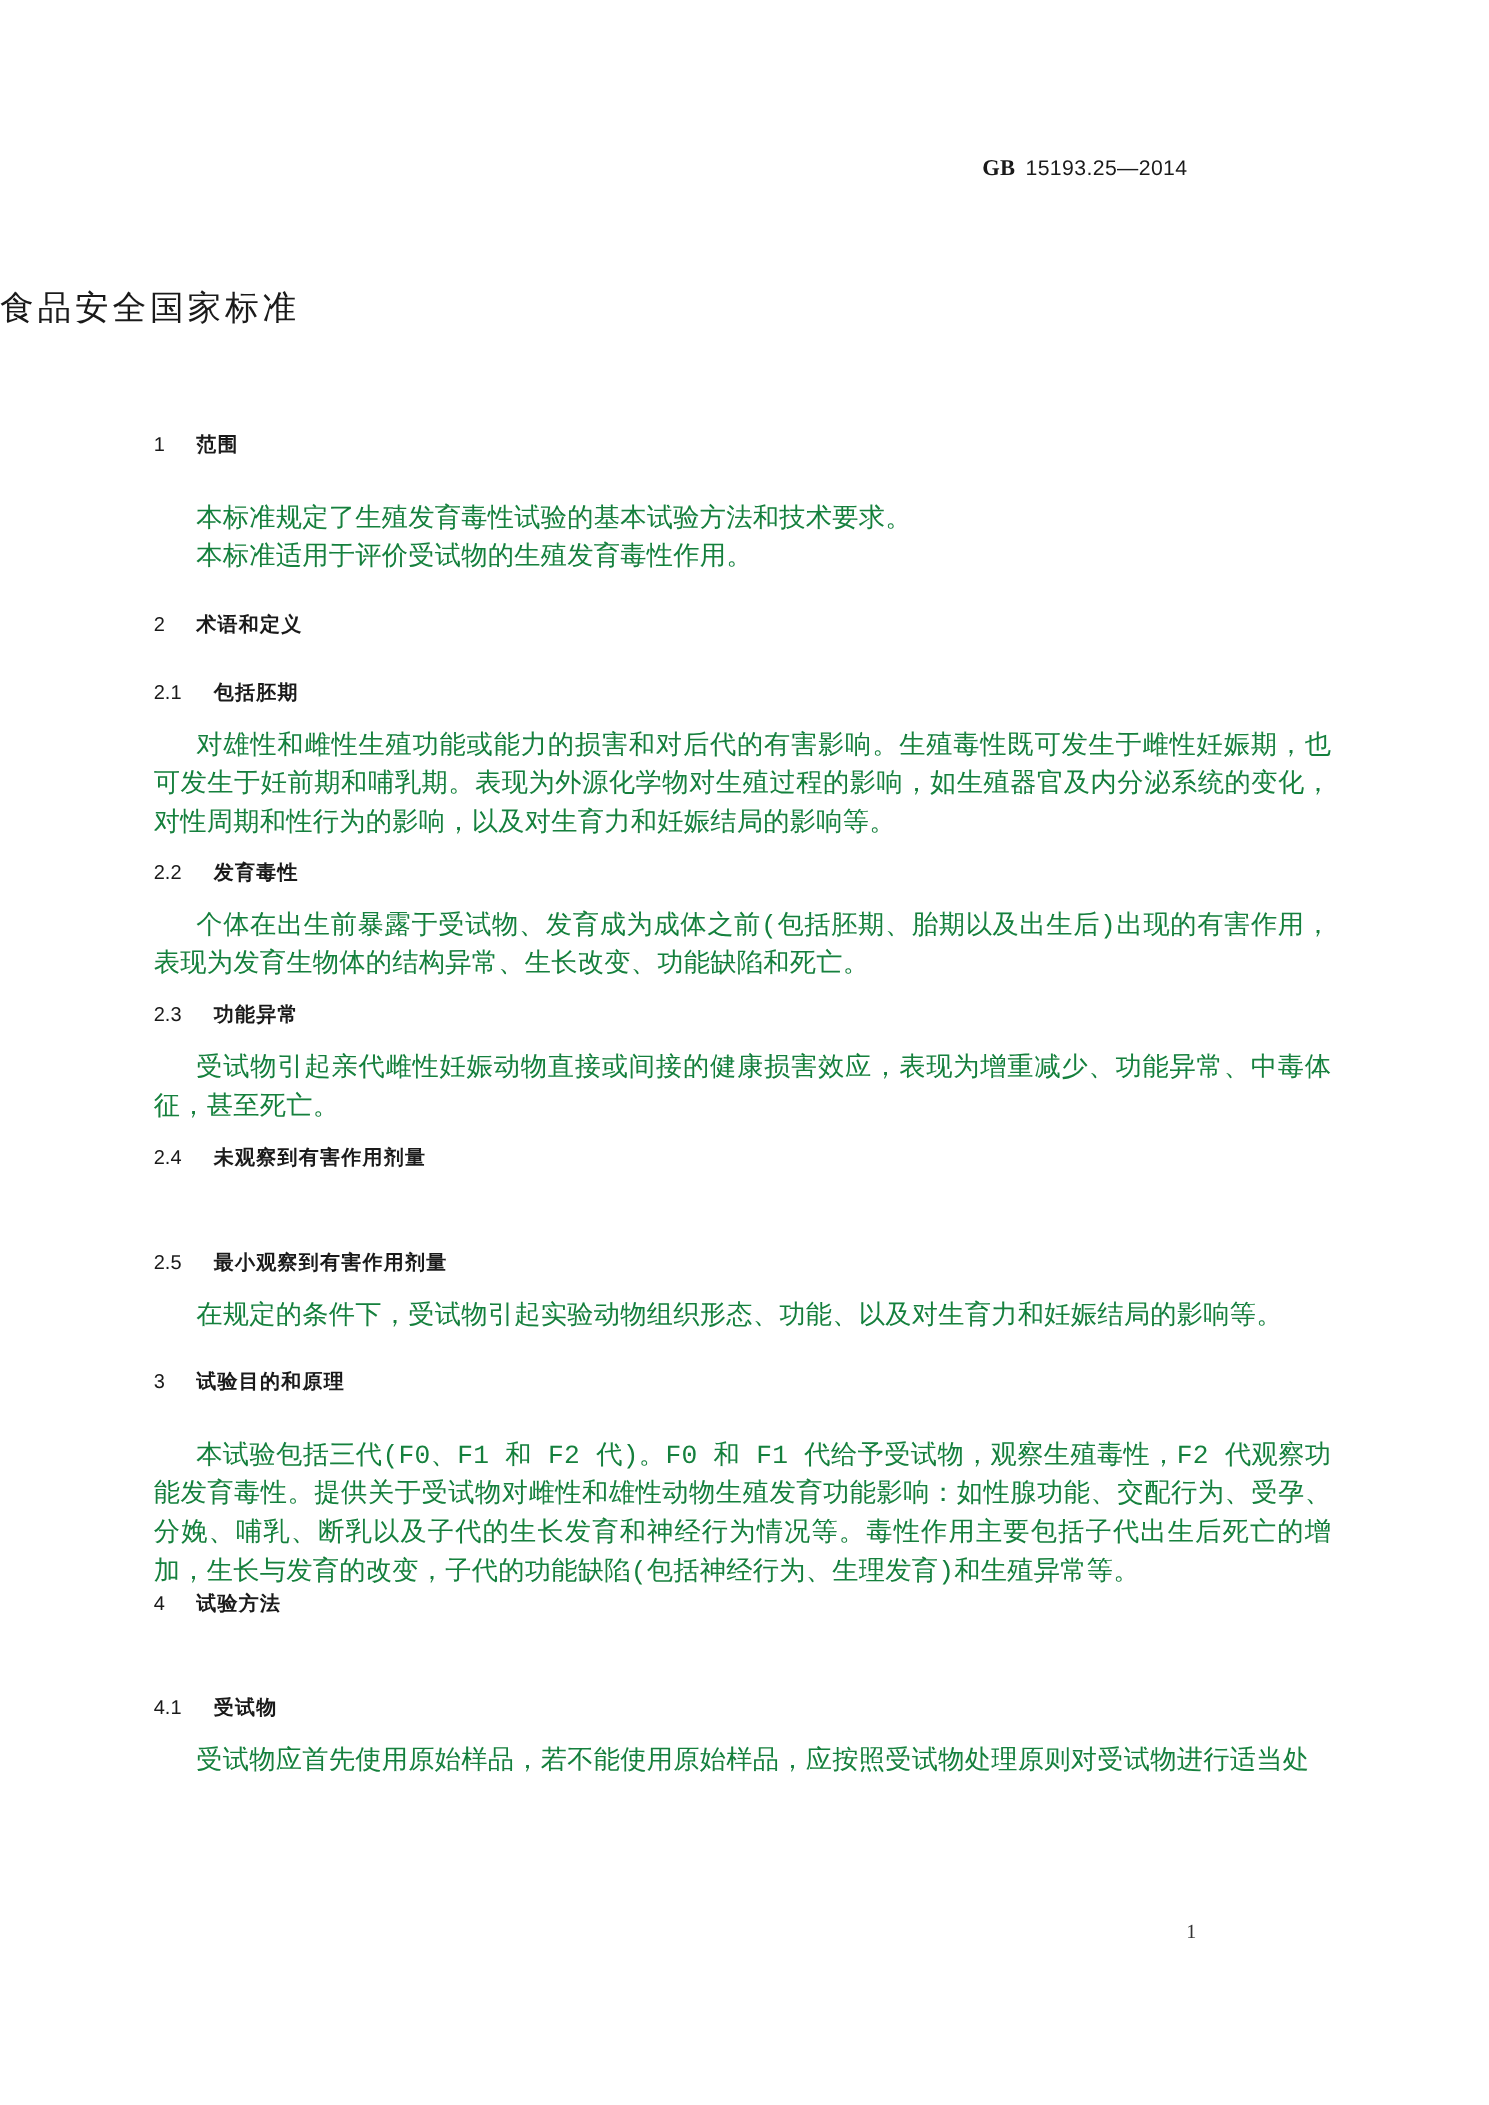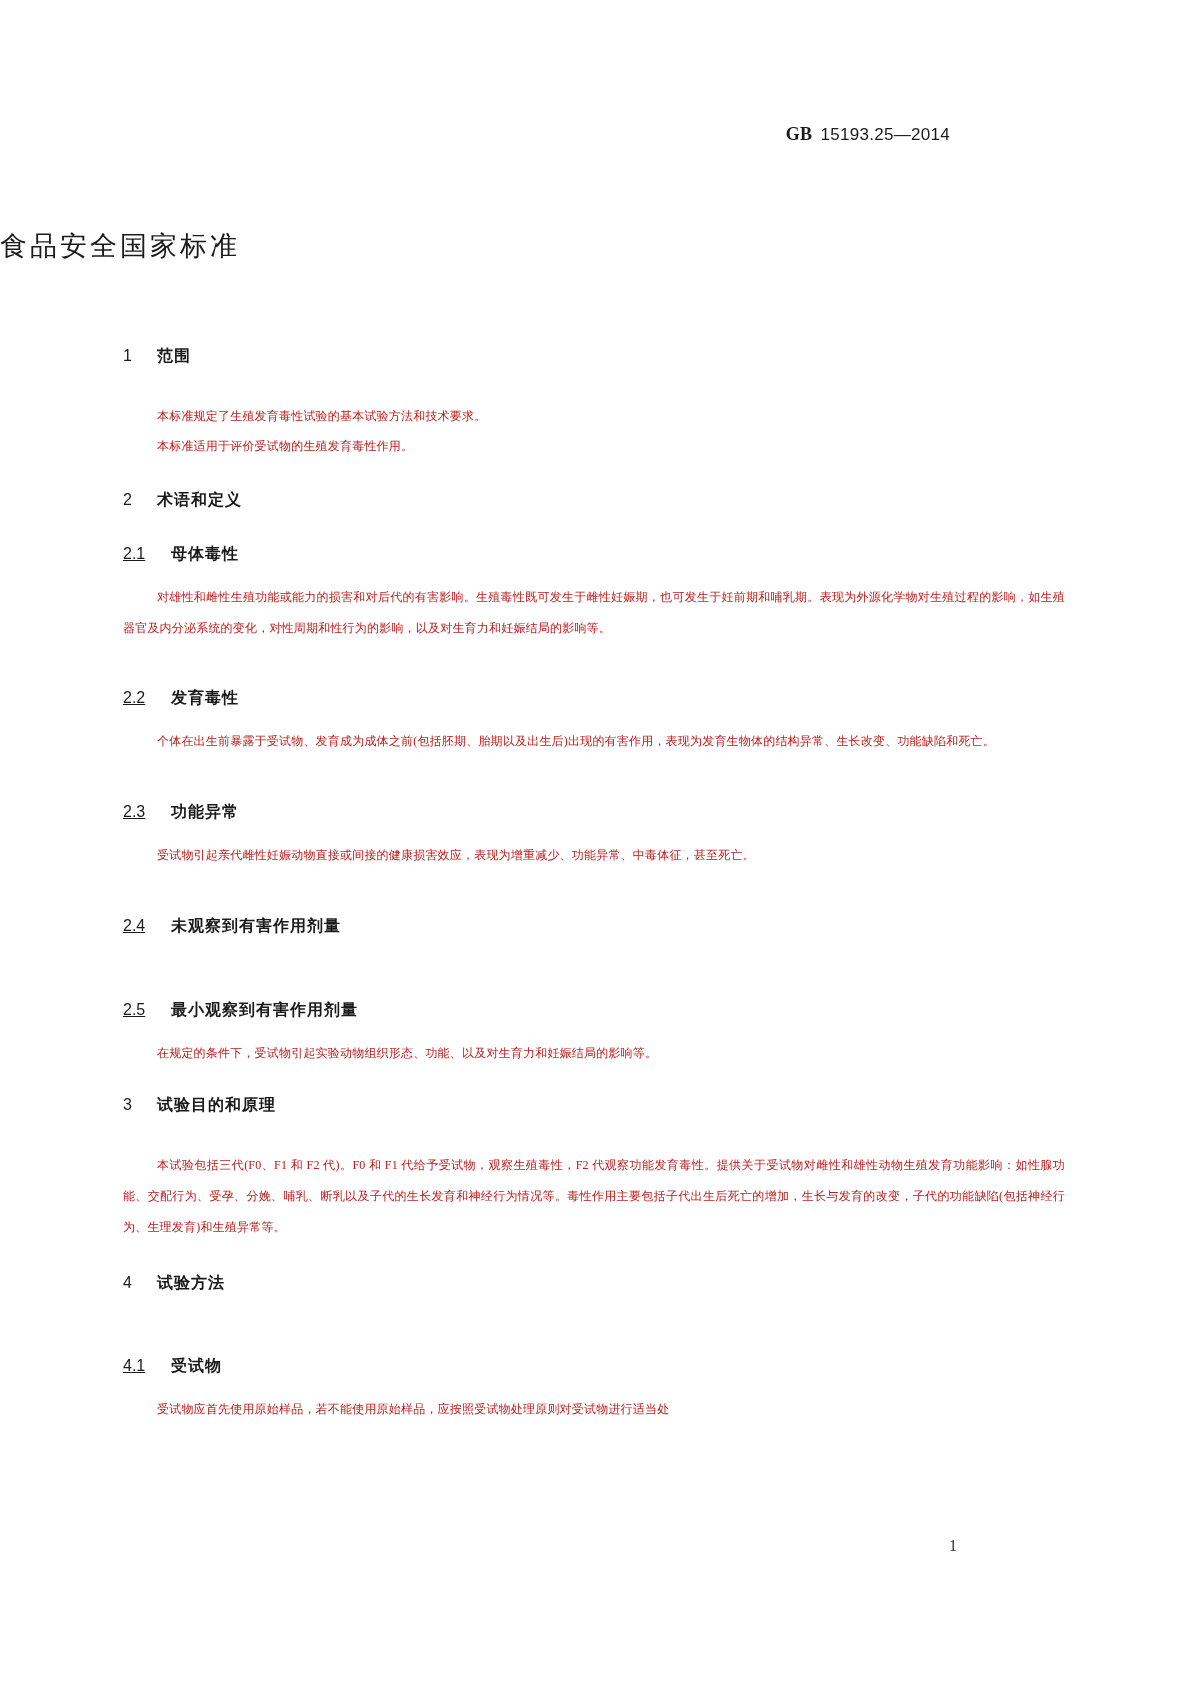--- a/index.html
+++ b/index.html
@@ -60,32 +60,32 @@
       white-space: nowrap;
       letter-spacing: 1px;
     }
     .heading .hnum {
       display: inline-block;
       font-weight: normal;
       font-family: "Liberation Sans", "DejaVu Sans", sans-serif;
       letter-spacing: 0;
     }
     .heading .hnum.l1 { width: 34px; }
-    .heading .hnum.l2 { width: 48px; text-decoration: underline; }
+    .heading .hnum.l2 { width: 48px; }
 
     .para {
       position: absolute;
       left: 123px;
       width: 942px;
-      font-family: Liberation Serif, serif;
-      font-size: 12px;
+      font-family: Liberation Mono, monospace;
+      font-size: 21px;
       line-height: 31px;
       text-indent: 34px;
       text-align: justify;
-      color: #b91c1c;
+      color: #15803d;
       letter-spacing: 0.2px;
     }
     .para.no-justify { text-align: left; }
 
     .page-number {
       position: absolute;
       right: 130px;
       top: 1537px;
       font-family: "Liberation Serif", "DejaVu Serif", serif;
       font-size: 16px;
@@ -107,21 +107,21 @@
     <span class="hnum l1">1</span><span>范围</span>
   </div>
   <div class="para no-justify" style="top:401px;">本标准规定了生殖发育毒性试验的基本试验方法和技术要求。</div>
   <div class="para no-justify" style="top:431px;">本标准适用于评价受试物的生殖发育毒性作用。</div>
 
   <div class="heading" style="top:490px;">
     <span class="hnum l1">2</span><span>术语和定义</span>
   </div>
 
   <div class="heading" style="top:544px;">
-    <span class="hnum l2">2.1</span><span>母体毒性</span>
+    <span class="hnum l2">2.1</span><span>包括胚期</span>
   </div>
   <div class="para" style="top:582px;">对雄性和雌性生殖功能或能力的损害和对后代的有害影响。生殖毒性既可发生于雌性妊娠期，也可发生于妊前期和哺乳期。表现为外源化学物对生殖过程的影响，如生殖器官及内分泌系统的变化，对性周期和性行为的影响，以及对生育力和妊娠结局的影响等。</div>
 
   <div class="heading" style="top:688px;">
     <span class="hnum l2">2.2</span><span>发育毒性</span>
   </div>
   <div class="para" style="top:726px;">个体在出生前暴露于受试物、发育成为成体之前(包括胚期、胎期以及出生后)出现的有害作用，表现为发育生物体的结构异常、生长改变、功能缺陷和死亡。</div>
 
   <div class="heading" style="top:802px;">
     <span class="hnum l2">2.3</span><span>功能异常</span>

